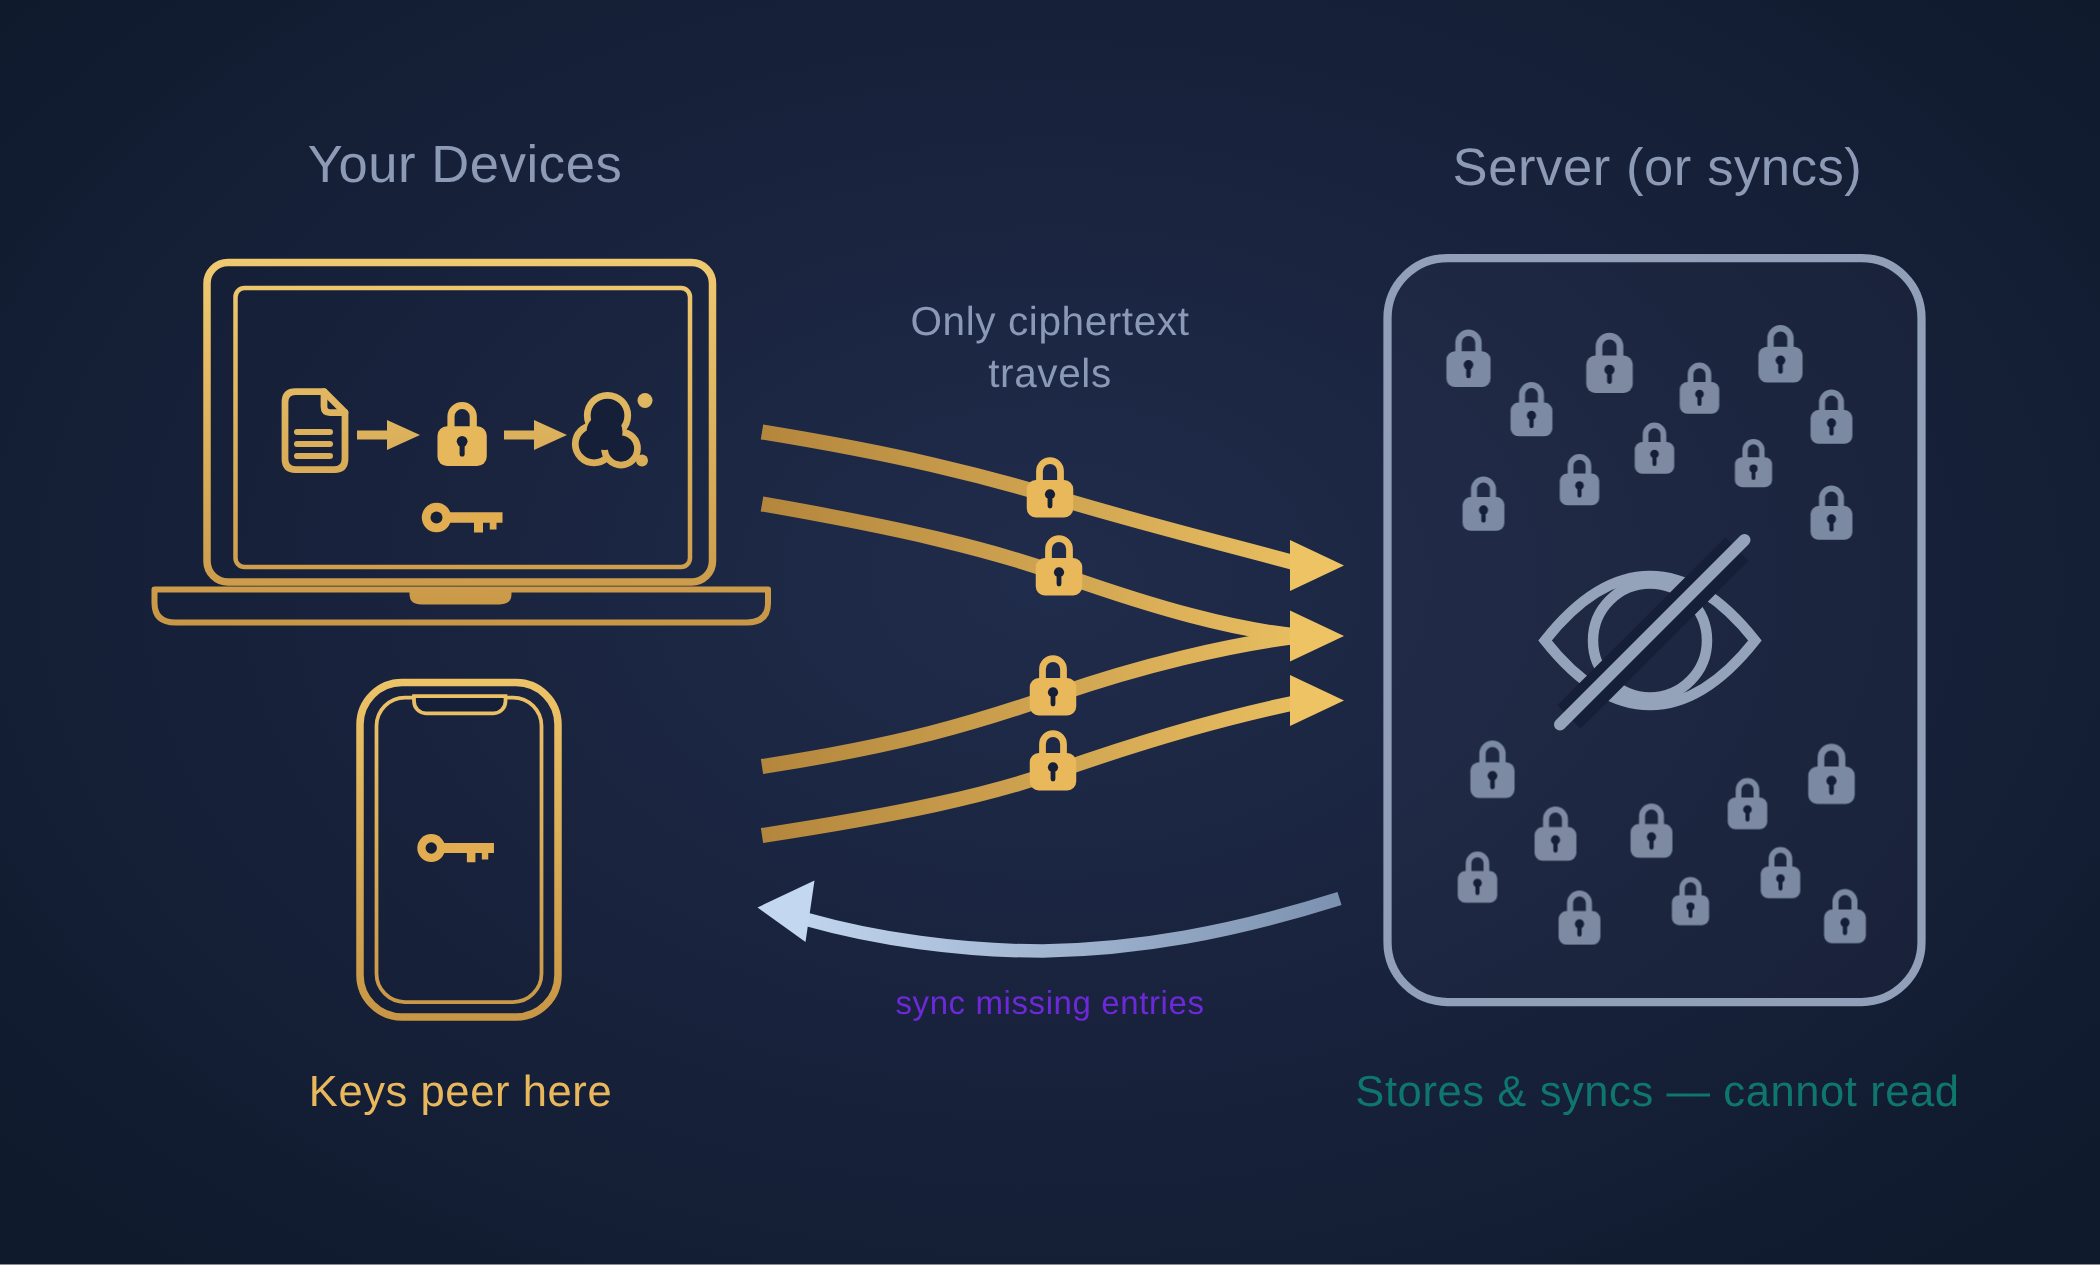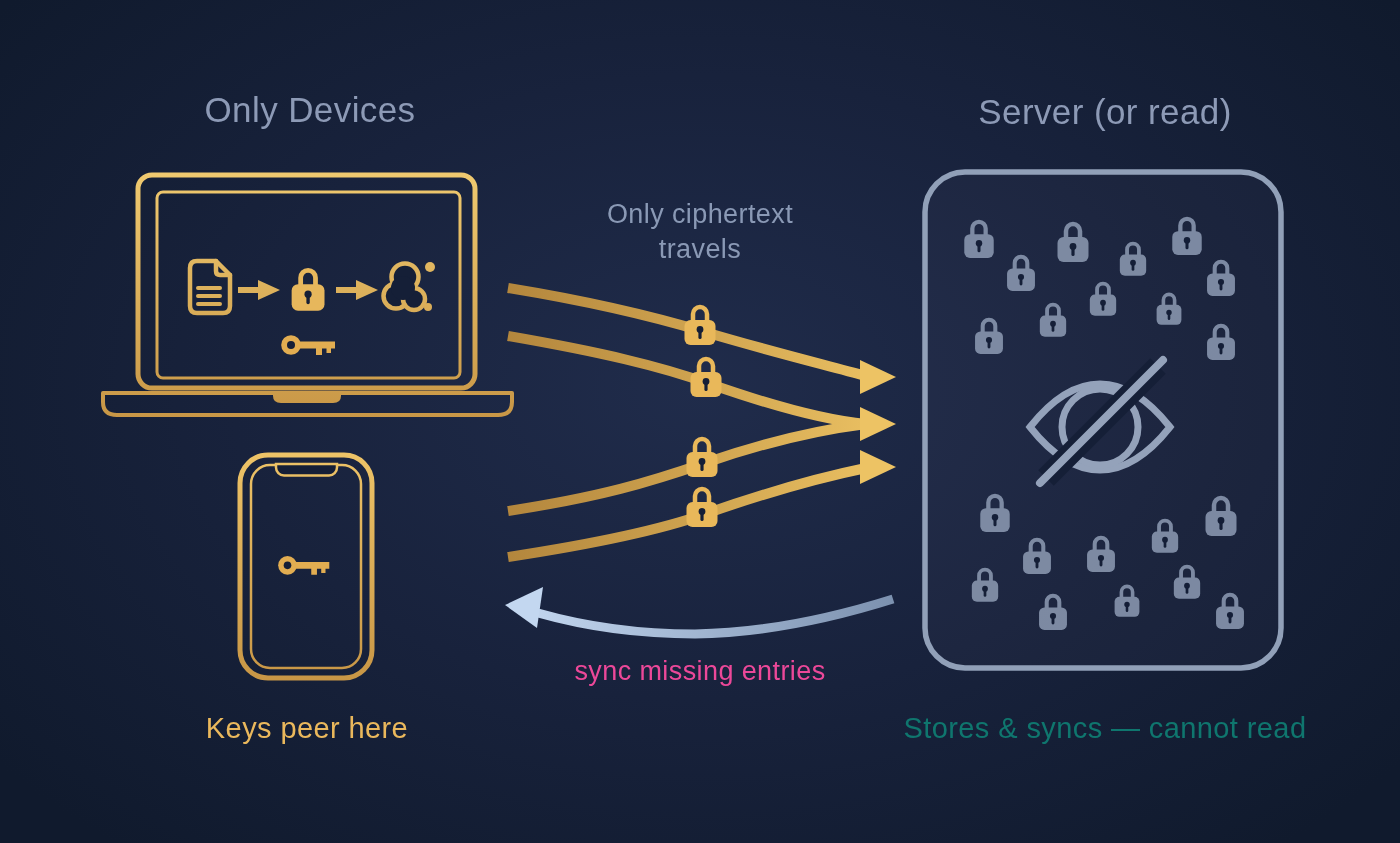--- a/index.html
+++ b/index.html
@@ -6,21 +6,21 @@
   html,body { margin:0; padding:0; }
   body {
     width:1400px; height:843px; overflow:hidden; position:relative;
     background: radial-gradient(ellipse 900px 600px at 50% 46%, #202c4b 0%, #18223c 52%, #101a2d 100%);
     font-family: "Liberation Sans", sans-serif;
   }
   .stage { position:absolute; inset:0; width:1400px; height:843px; }
   .label { position:absolute; text-align:center; letter-spacing:0.4px; white-space:pre-line; }
   .title { font-size:35px; color:#8d9ab6; font-weight:400; }
   .mid-note { font-size:27px; color:#8a99b5; line-height:35px; }
-  .sync-note { font-size:27px; color:#ec4899; }
+  .sync-note { font-size:22px; color:#6d28d9; }
   .gold-note { font-size:29px; color:#eab85c; }
   .server-note { font-size:29px; color:#0f766e; }
   svg { display:block; }
 </style>
 </head>
 <body>
 
 <svg class="stage" width="1400" height="843" viewBox="0 0 1400 843" xmlns="http://www.w3.org/2000/svg">
   <defs>
     <linearGradient id="goldDevice" x1="0" y1="170" x2="0" y2="430" gradientUnits="userSpaceOnUse">
@@ -152,23 +152,23 @@
         <use href="#lock-shape" transform="translate(1084.8,532.3) scale(0.9)"></use>
         <use href="#lock-shape" transform="translate(969.7,564.45) scale(0.85)"></use>
         <use href="#lock-shape" transform="translate(1171.7,561.45) scale(0.85)"></use>
         <use href="#lock-shape" transform="translate(1036.8,590.3) scale(0.9)"></use>
         <use href="#lock-shape" transform="translate(1112.6,581.6) scale(0.8)"></use>
         <use href="#lock-shape" transform="translate(1213.8,589.3) scale(0.9)"></use>
       </g>
   </g>
 </svg>
 
-<div class="label title" style="left:140px; top:90px; width:340px;">Only Devices</div>
+<div class="label title" style="left:140px; top:90px; width:340px;">Your Devices</div>
 
-<div class="label title" style="left:930px; top:92px; width:350px;">Server (or read)</div>
+<div class="label title" style="left:930px; top:92px; width:350px;">Server (or syncs)</div>
 
 <div class="label mid-note" style="left:550px; top:197px; width:300px;">Only ciphertext
 travels</div>
 
 <div class="label sync-note" style="left:540px; top:656px; width:320px;">sync missing entries</div>
 
 <div class="label gold-note" style="left:157px; top:712px; width:300px;">Keys peer here</div>
 
 <div class="label server-note" style="left:885px; top:712px; width:440px;">Stores &amp; syncs — cannot read</div>
 

